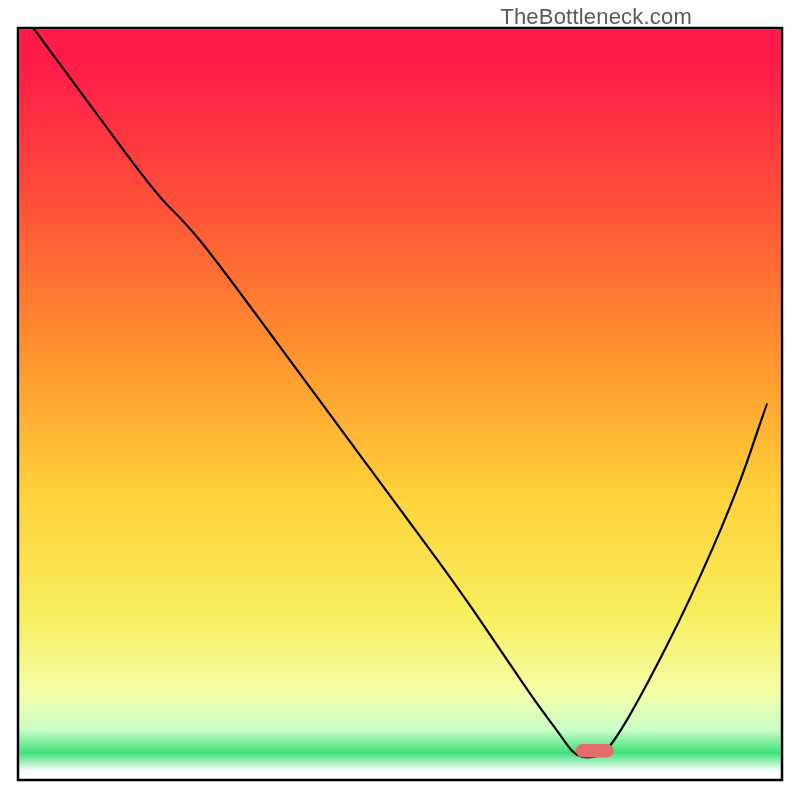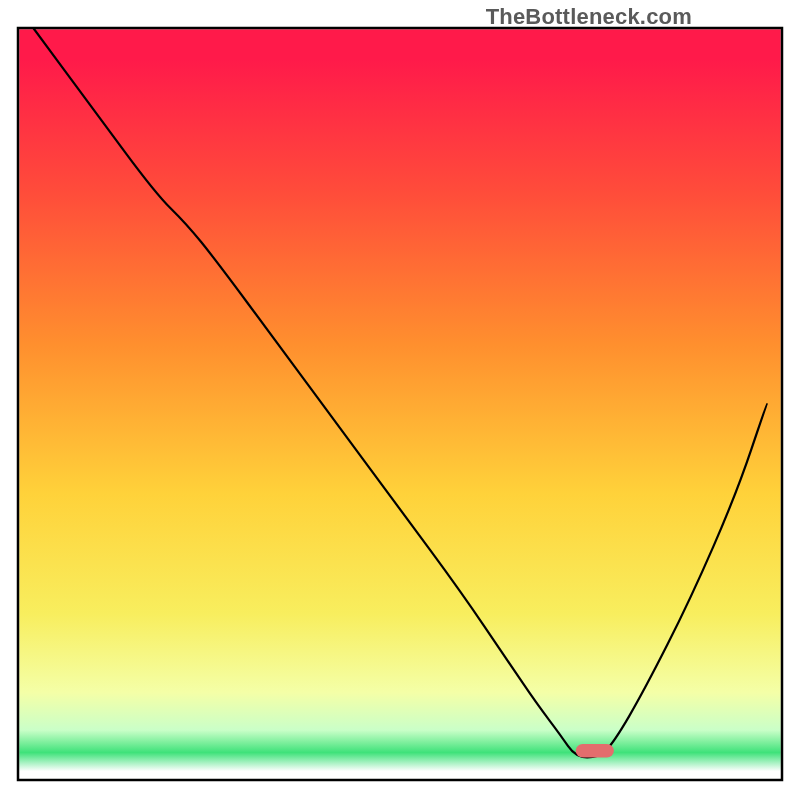--- a/index.html
+++ b/index.html
@@ -17,21 +17,20 @@
     color: #5a5a5a;
     font-size: 22px;
     font-family: Arial, Helvetica, sans-serif;
     letter-spacing: 0.2px;
     z-index: 20;
   }
   .chart-container {
     position: relative;
     width: 700px;
     height: 800px;
-    font-weight: bold;
   }
   svg.chart {
     position: absolute;
     top: 0;
     left: 0;
     width: 800px;
     height: 800px;
   }
 </style>
 </head>

